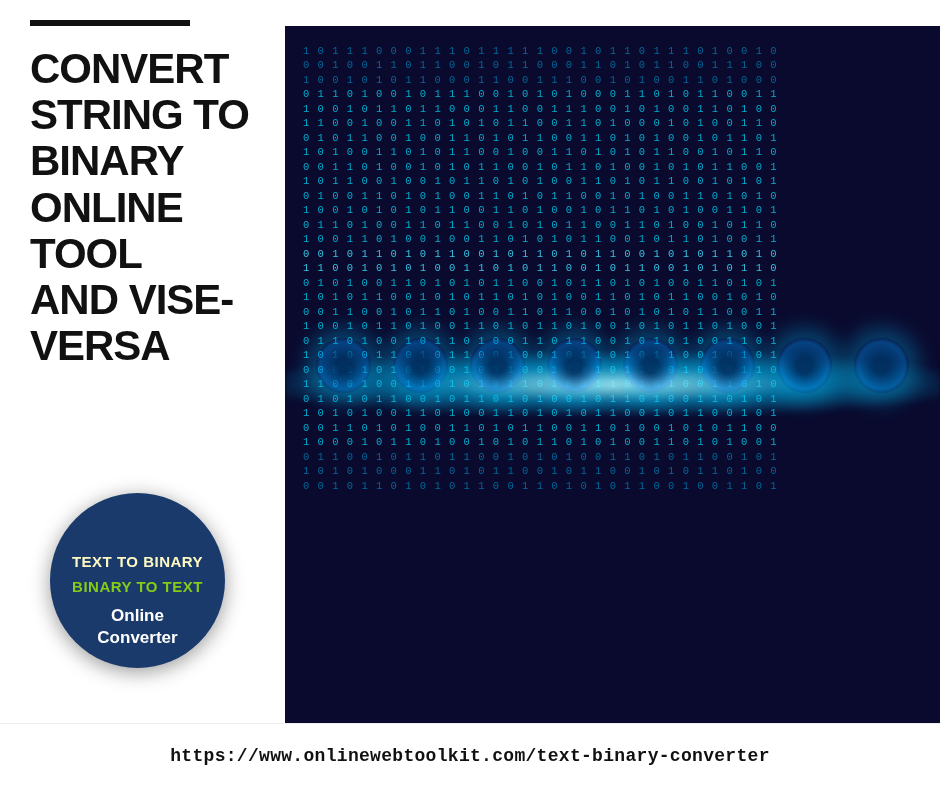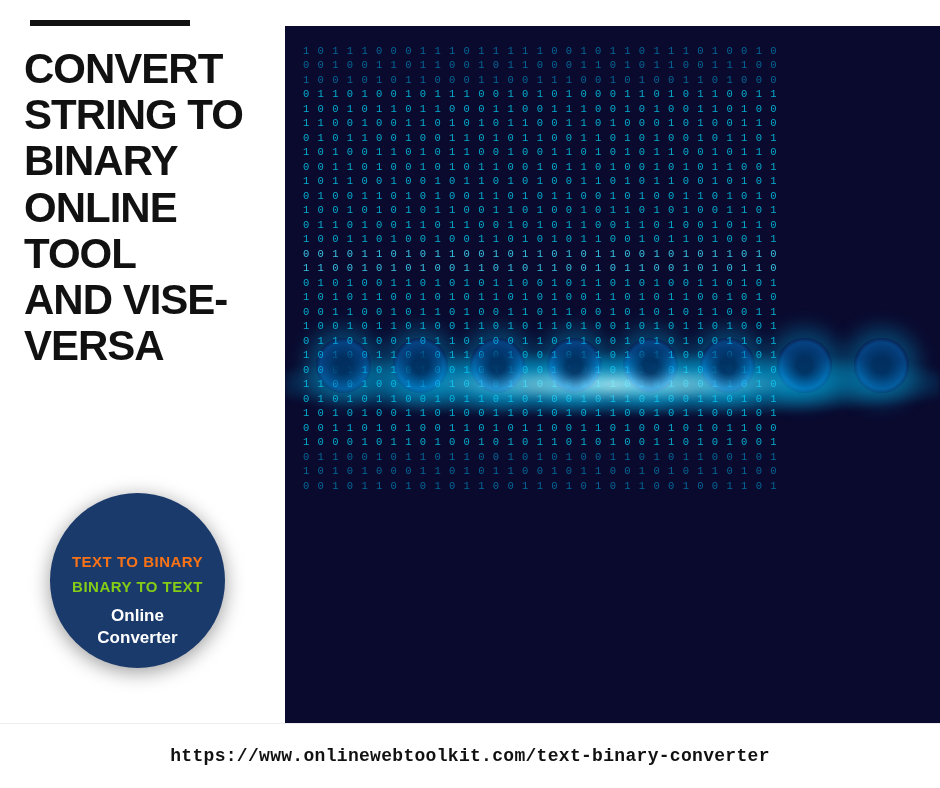--- a/index.html
+++ b/index.html
@@ -34,21 +34,21 @@
       position: relative;
     }
 
     .left-panel {
       width: 285px;
       flex-shrink: 0;
       background: #fff;
       display: flex;
       flex-direction: column;
       justify-content: flex-start;
-      padding: 20px 20px 0 24px;
+      padding: 20px 20px 0 30px;
       position: relative;
       z-index: 2;
     }
 
     .title-text {
       font-size: 42px;
       font-weight: 900;
       color: #111;
       text-transform: uppercase;
       line-height: 1.1;
@@ -130,21 +130,21 @@
       align-items: center;
       justify-content: center;
       color: #fff;
       text-align: center;
       box-shadow: 0 4px 20px rgba(0,0,0,0.4);
     }
 
     .badge-text-to-binary {
       font-size: 15px;
       font-weight: 900;
-      color: #f97316;
+      color: #fef9c3;
       text-transform: uppercase;
       letter-spacing: 0.5px;
       line-height: 1.3;
       margin-top: 40px;
     }
 
     .badge-binary-to-text {
       font-size: 15px;
       font-weight: 900;
       color: #84cc16;

